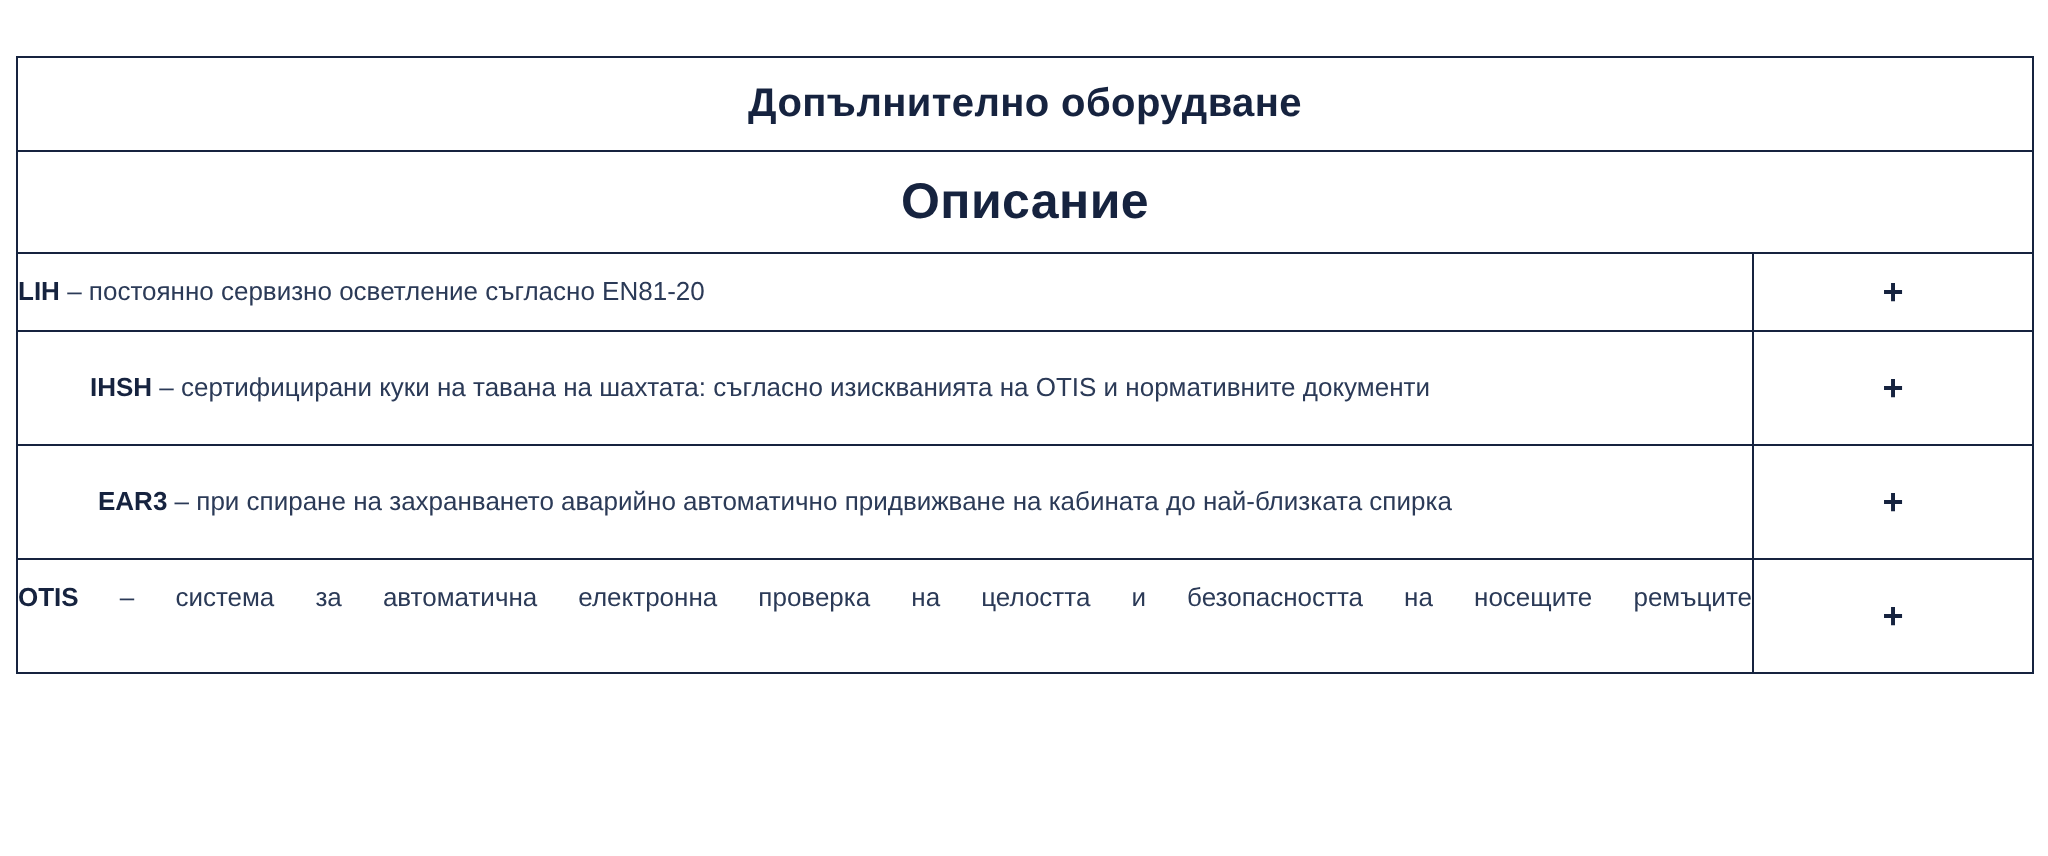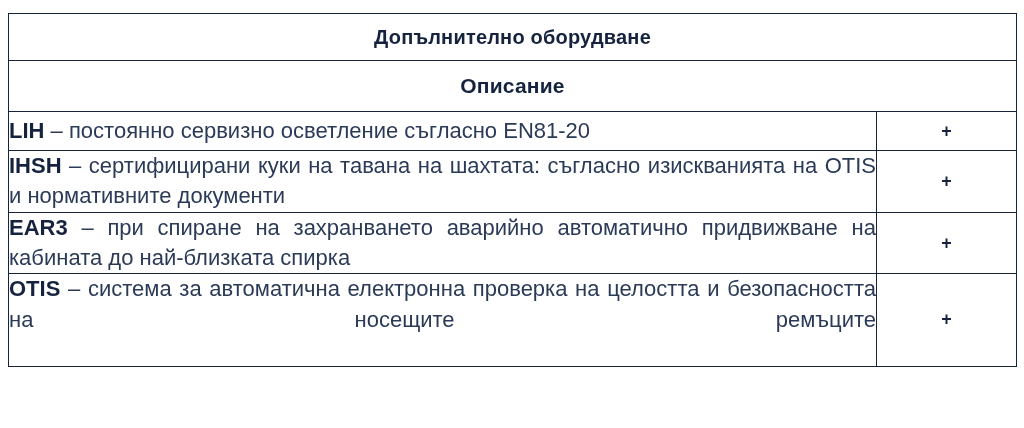--- a/index.html
+++ b/index.html
@@ -16,21 +16,21 @@
   }
   .page {
     position: relative;
     width: 1024px;
     height: 428px;
     box-sizing: border-box;
   }
   .table-wrap {
     position: absolute;
     left: 8px;
-    top: 13px;
+    top: 28px;
     width: 1008px;
   }
   table.spec {
     border-collapse: collapse;
     width: 100%;
     table-layout: fixed;
   }
   table.spec td {
     border: 1px solid #16233f;
     vertical-align: middle;
@@ -39,48 +39,48 @@
   .title-cell {
     text-align: center;
     font-size: 20px;
     font-weight: bold;
     color: #16233f;
     height: 46px;
     letter-spacing: 0.2px;
   }
   .subtitle-cell {
     text-align: center;
-    font-size: 21px;
+    font-size: 25px;
     font-weight: bold;
     color: #16233f;
     height: 50px;
     letter-spacing: 0.2px;
   }
   .desc-cell {
     padding: 7px 14px 9px 18px;
-    font-size: 22px;
+    font-size: 13px;
     line-height: 1.38;
     color: #2b3a57;
     text-align: justify;
     text-justify: inter-word;
   }
   .desc-cell .code {
     font-weight: bold;
     color: #16233f;
   }
   .mark-cell {
     width: 140px;
     text-align: center;
     font-size: 18px;
     font-weight: bold;
     color: #16233f;
   }
   .row-1 .desc-cell { height: 38px; }
-  .row-2 .desc-cell { height: 56px; }
-  .row-3 .desc-cell { height: 56px; }
+  .row-2 .desc-cell { height: 56px; padding-left: 36px; }
+  .row-3 .desc-cell { height: 56px; padding-left: 40px; }
   .row-4 .desc-cell { height: 56px; }
   .row-5 .desc-cell { height: 56px; }
   .justify-spread {
     text-align: justify;
   }
   .justify-spread::after {
     content: "";
     display: inline-block;
     width: 100%;
   }

